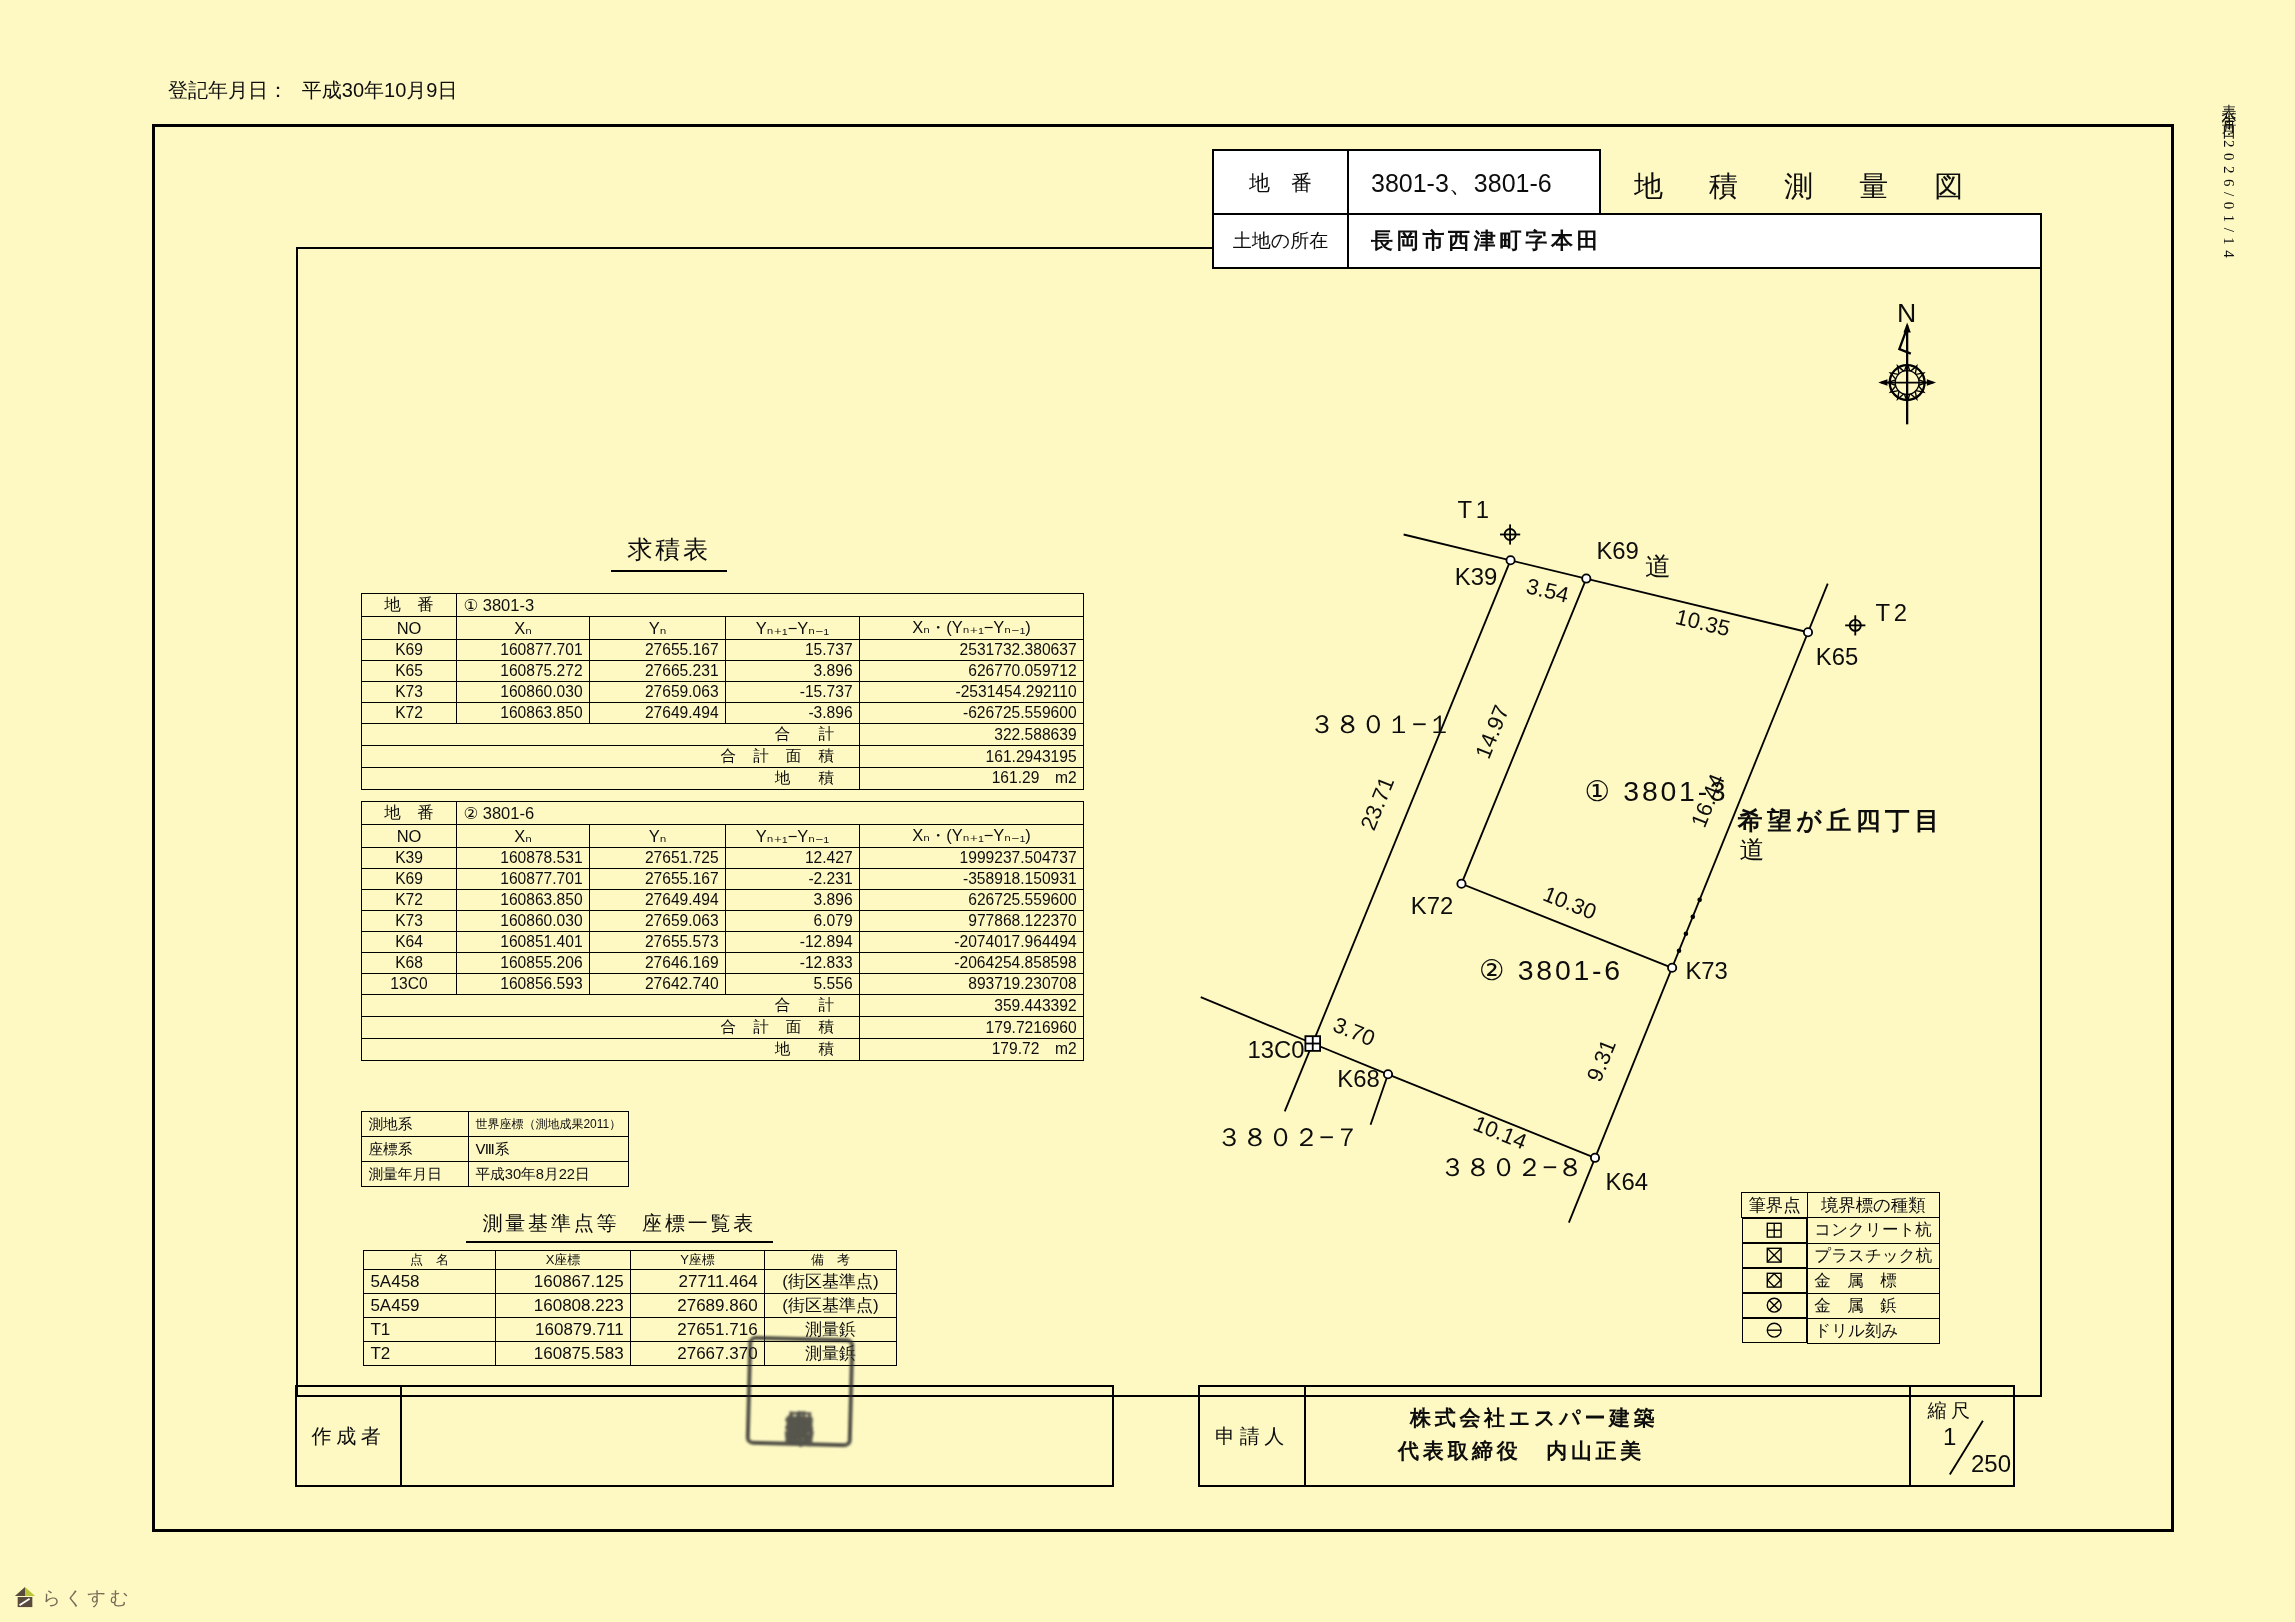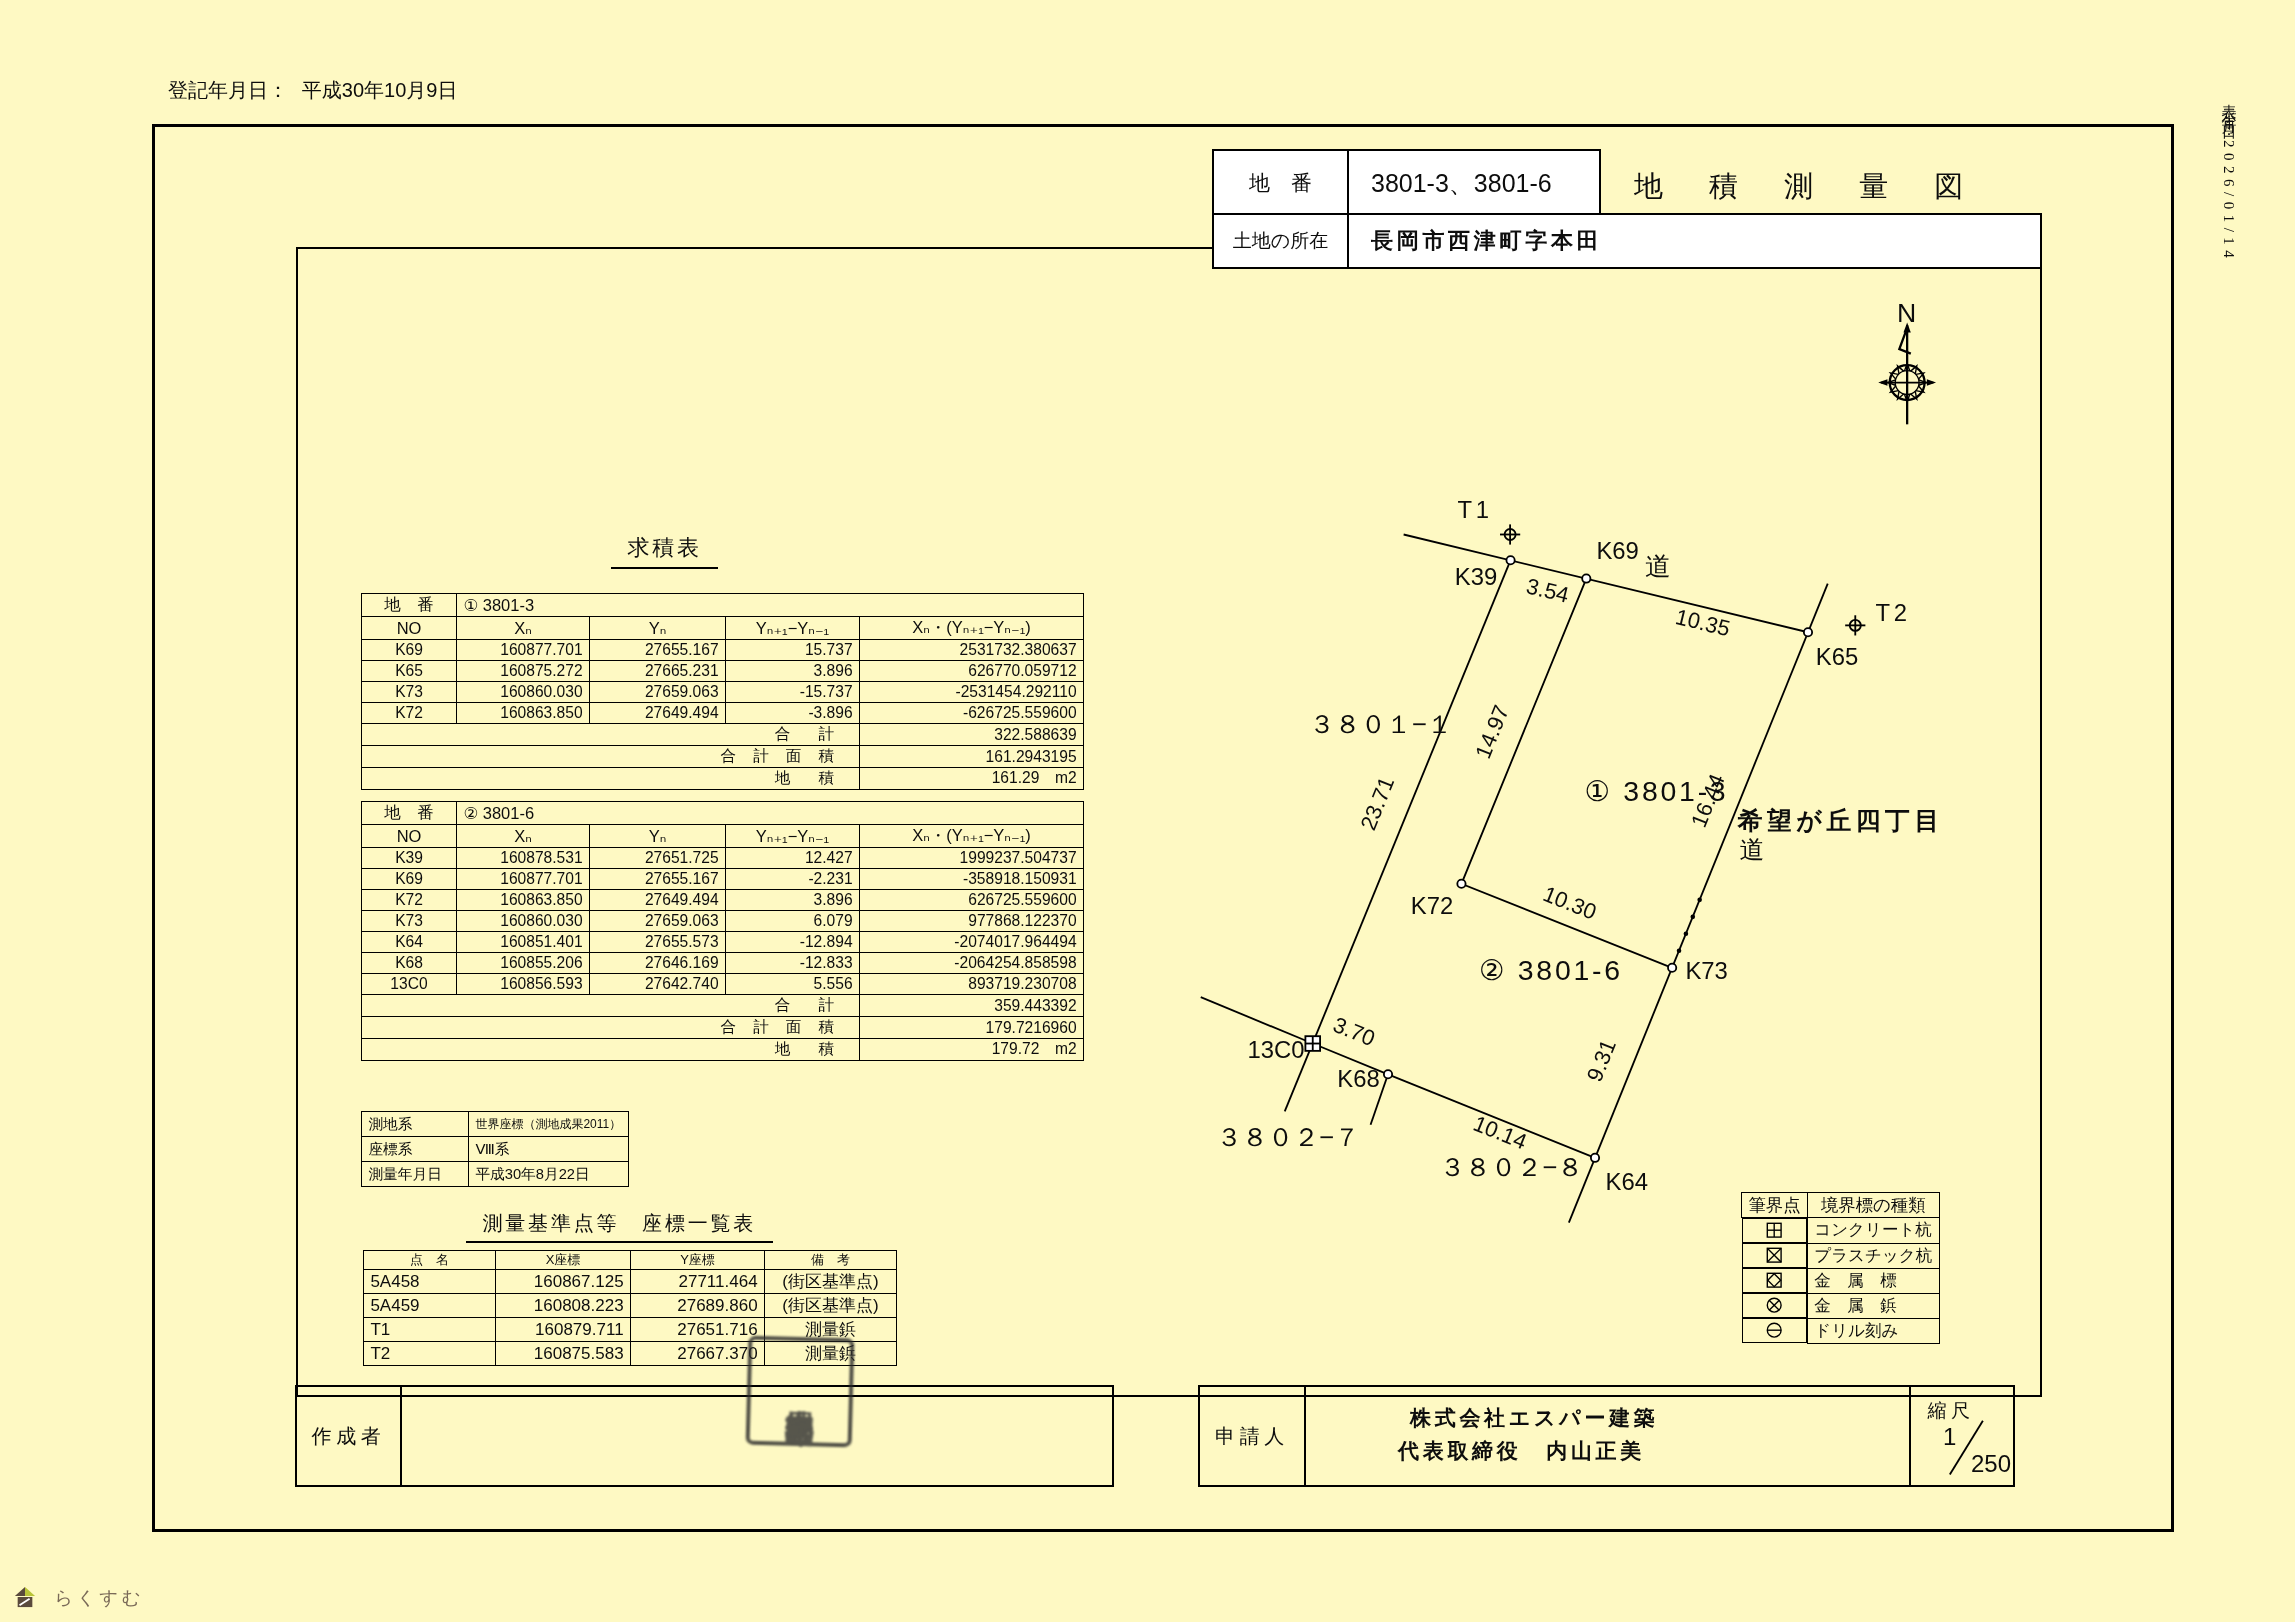--- a/index.html
+++ b/index.html
@@ -24,28 +24,28 @@
   .t-bench td{height:16.5px;font-size:17px;}
   .t-bench .r-head td{height:18.4px;font-size:13px;text-align:center;}
   .t-datum td{height:24px;font-size:14.7px;text-align:left;}
   .t-legend td{height:23px;font-size:16.5px;}
   .t-legend .r-head td{height:24px;font-size:17.4px;text-align:center;}
   .num{text-align:right;}
   .ctr{text-align:center;}
   .sum{text-align:right;padding-right:18.4px;letter-spacing:6.4px;}
   .micon{display:flex;align-items:center;justify-content:center;}
   
-  .sec-title{font-size:22px;letter-spacing:2.8px;border-bottom:2.3px solid #000;padding:0 16.5px 3.7px 16.5px;}
+  .sec-title{font-size:25px;letter-spacing:2.8px;border-bottom:2.3px solid #000;padding:0 16.5px 3.7px 16.5px;}
   
   .ft-box{display:flex;background:#fff0;border:2.3px solid #000;}
   .seal{left:747px;top:1337px;width:98px;height:101px;border:4.1px solid #2a2a2a;border-radius:7.3px;
         transform:rotate(1.5deg);filter:blur(1px);opacity:.82;display:flex;align-items:center;justify-content:center;}
   .seal-inner{writing-mode:vertical-rl;font-size:28.5px;line-height:1.05;letter-spacing:0.9px;color:#333;font-weight:bold;}
   .vert{writing-mode:vertical-rl;}
-  .wm-text{color:#7a6a58;margin-left:12px;}
+  .wm-text{color:#7a6a58;}
 </style>
 </head>
 <body>
 
 <div class="page">
 
   <div class="abs nw" style="left:168px;top:77px;font-size:20px;">
     <span>登記年月日：</span>
     <span style="margin-left:8.3px;">平成30年10月9日</span>
   </div>

